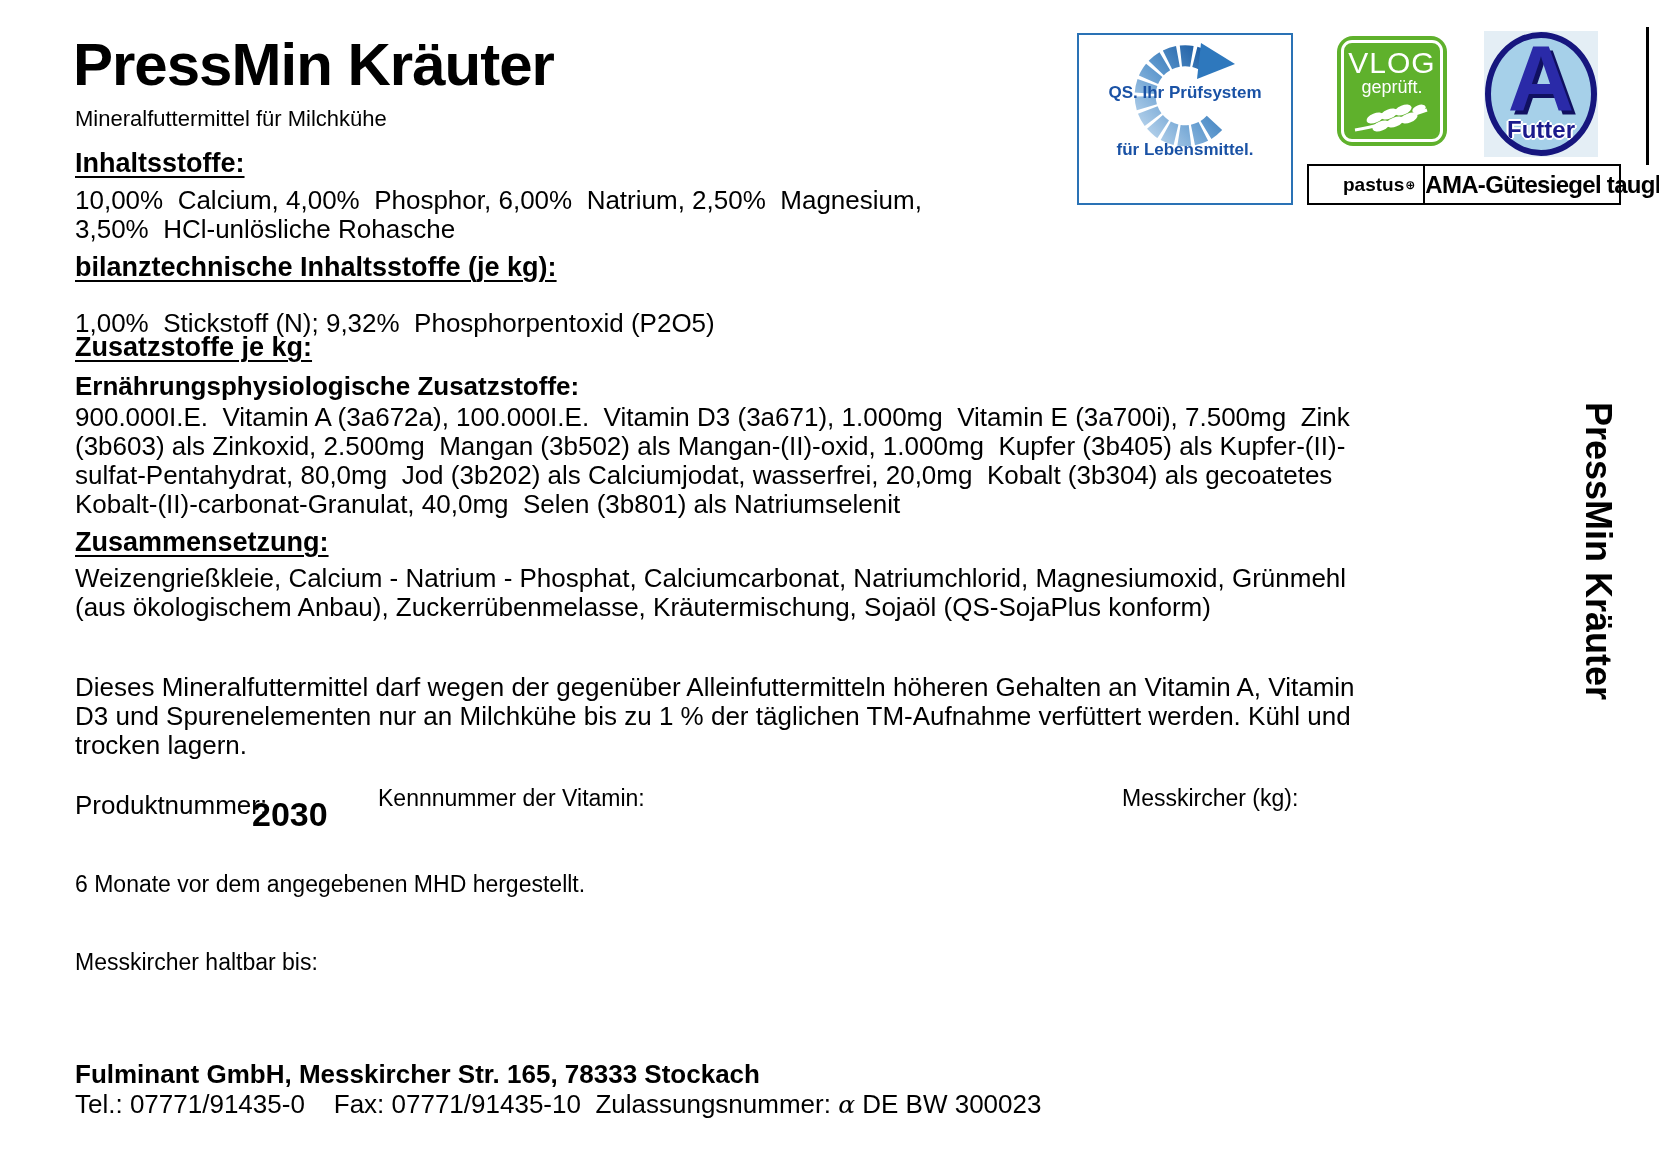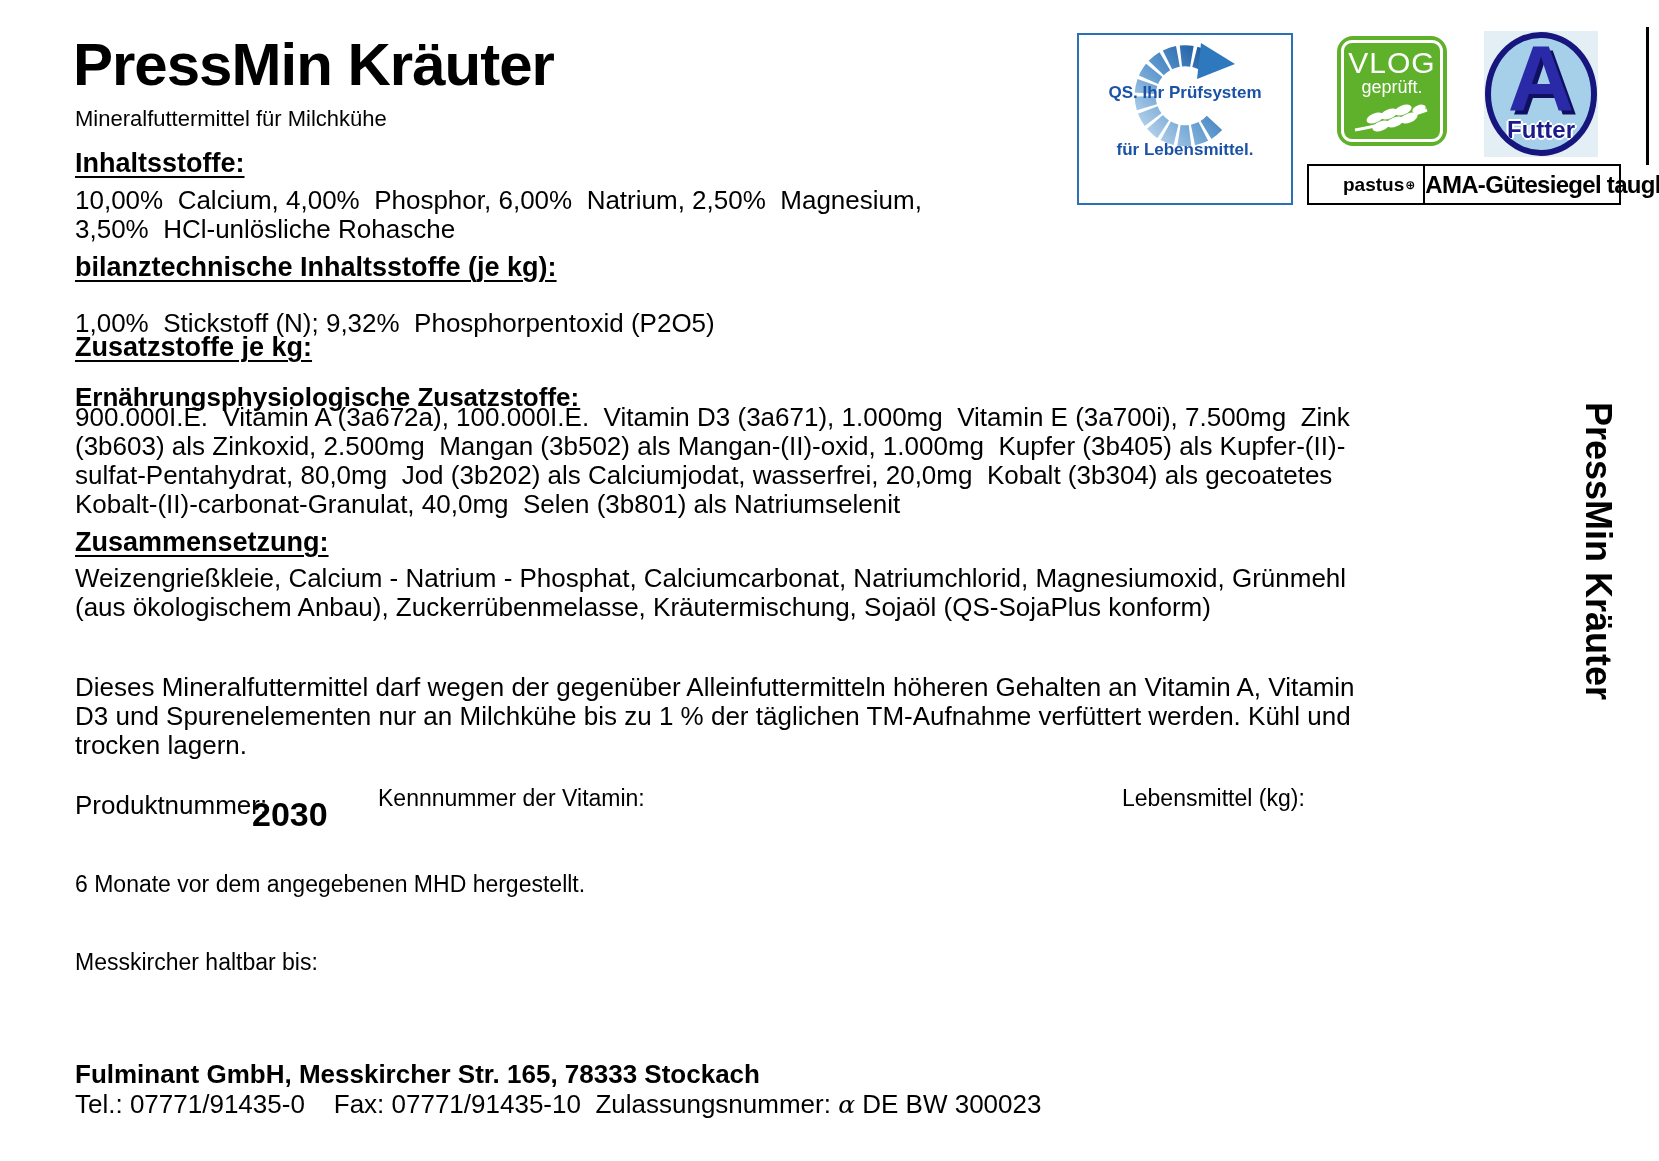--- a/index.html
+++ b/index.html
@@ -59,21 +59,21 @@
     <div>10,00%  Calcium, 4,00%  Phosphor, 6,00%  Natrium, 2,50%  Magnesium,</div>
     <div>3,50%  HCl-unlösliche Rohasche</div>
   </div>
 
   <div class="abs h" style="left:75px;top:252px;">bilanztechnische Inhaltsstoffe (je kg):</div>
   <div class="abs body" style="left:75px;top:291px;margin-top:18px;">
     <div>1,00%  Stickstoff (N); 9,32%  Phosphorpentoxid (P2O5)</div>
   </div>
 
   <div class="abs h" style="left:75px;top:332px;">Zusatzstoffe je kg:</div>
-  <div class="abs h2" style="left:75px;top:371px;margin-top:11px;">Ernährungsphysiologische Zusatzstoffe:</div>
+  <div class="abs h2" style="left:75px;top:371px;">Ernährungsphysiologische Zusatzstoffe:</div>
   <div class="abs body" style="left:75px;top:403px;">
     <div>900.000I.E.  Vitamin A (3a672a), 100.000I.E.  Vitamin D3 (3a671), 1.000mg  Vitamin E (3a700i), 7.500mg  Zink</div>
     <div>(3b603) als Zinkoxid, 2.500mg  Mangan (3b502) als Mangan-(II)-oxid, 1.000mg  Kupfer (3b405) als Kupfer-(II)-</div>
     <div>sulfat-Pentahydrat, 80,0mg  Jod (3b202) als Calciumjodat, wasserfrei, 20,0mg  Kobalt (3b304) als gecoatetes</div>
     <div>Kobalt-(II)-carbonat-Granulat, 40,0mg  Selen (3b801) als Natriumselenit</div>
   </div>
 
   <div class="abs h" style="left:75px;top:527px;">Zusammensetzung:</div>
   <div class="abs body" style="left:75px;top:564px;">
     <div>Weizengrießkleie, Calcium - Natrium - Phosphat, Calciumcarbonat, Natriumchlorid, Magnesiumoxid, Grünmehl</div>
@@ -82,21 +82,21 @@
 
   <div class="abs body" style="left:75px;top:673px;">
     <div>Dieses Mineralfuttermittel darf wegen der gegenüber Alleinfuttermitteln höheren Gehalten an Vitamin A, Vitamin</div>
     <div>D3 und Spurenelementen nur an Milchkühe bis zu 1 % der täglichen TM-Aufnahme verfüttert werden. Kühl und</div>
     <div>trocken lagern.</div>
   </div>
 
   <div class="abs prod-label">Produktnummer:</div>
   <div class="abs prod-value">2030</div>
   <div class="abs small" style="left:378px;top:785px;">Kennnummer der Vitamin:</div>
-  <div class="abs small" style="left:1122px;top:785px;">Lebensmittel (kg):</div>
+  <div class="abs small" style="left:1122px;top:785px;">Messkircher (kg):</div>
 
   <div class="abs small" style="left:75px;top:871px;">6 Monate vor dem angegebenen MHD hergestellt.</div>
   <div class="abs small" style="left:75px;top:949px;">Messkircher haltbar bis:</div>
 
   <div class="abs footer-company">Fulminant GmbH, Messkircher Str. 165, 78333 Stockach</div>
   <div class="abs footer-contact"><span>Tel.: 07771/91435-0    Fax: 07771/91435-10  Zulassungsnummer: </span><span class="alpha">α</span><span> DE BW 300023</span></div>
 
   <div class="abs qs-box">
     <svg class="qs-arrow" width="124" height="112" viewBox="0 0 124 112">
       <defs>

